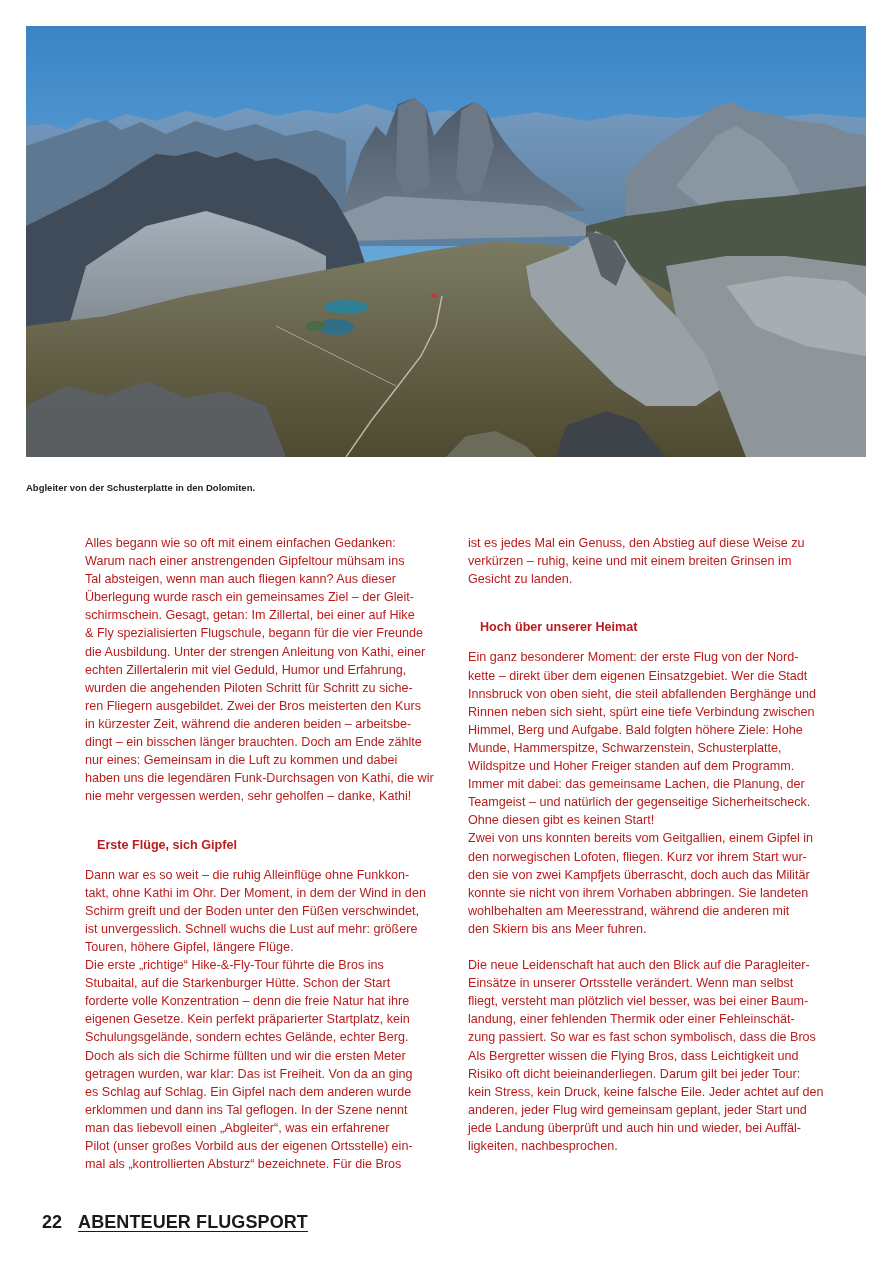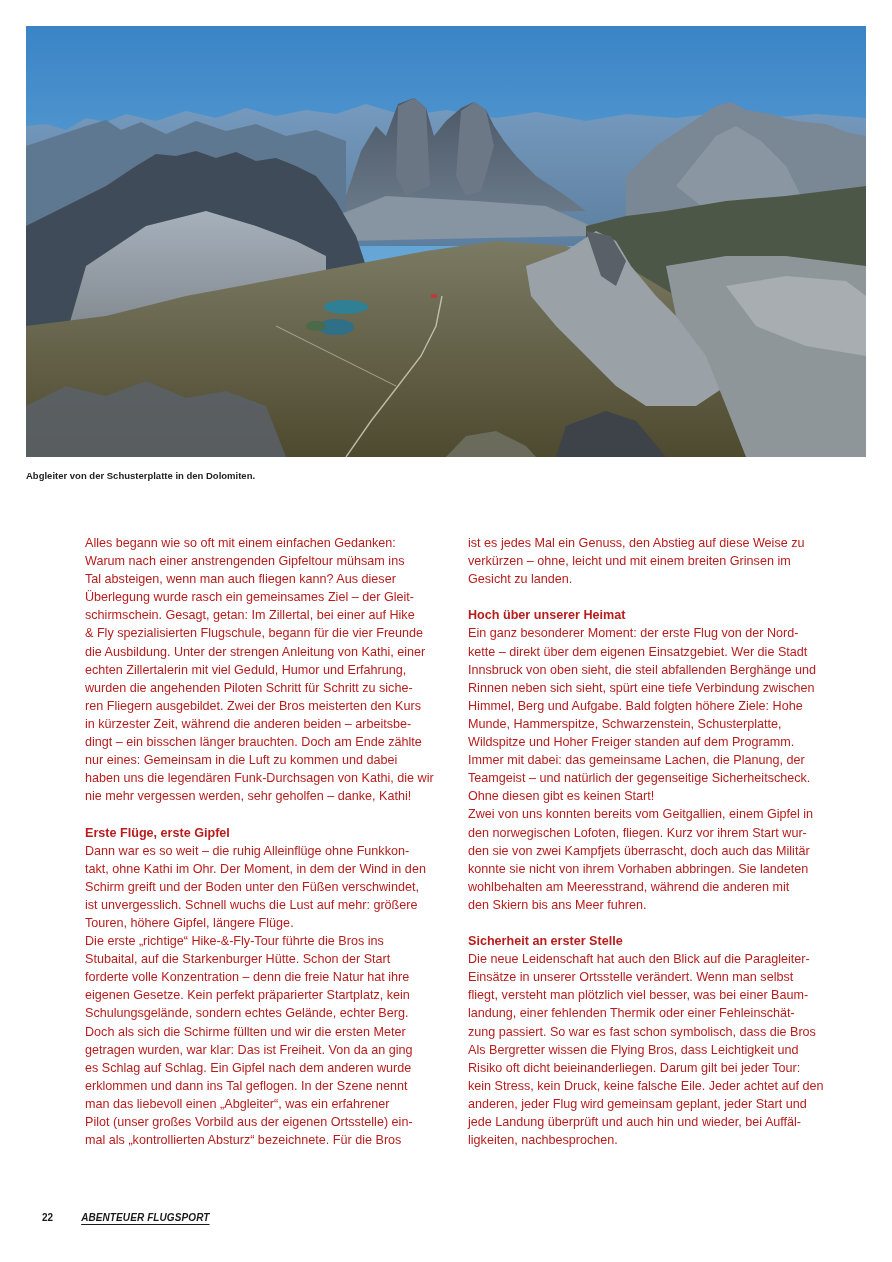--- a/index.html
+++ b/index.html
@@ -1,28 +1,28 @@
 <!DOCTYPE html>
 <html><head>
 <meta charset="utf-8">
 <style>
   html, body { margin: 0; padding: 0; background: #ffffff; }
   body { width: 892px; height: 1262px; position: relative; overflow: hidden;
          font-family: "Liberation Sans", "DejaVu Sans", sans-serif; color: #1a1a1a; }
   .photo { position: absolute; left: 26px; top: 26px; width: 840px; height: 431px; overflow: hidden; }
   .photo svg { display: block; width: 840px; height: 431px; }
-  .caption { position: absolute; left: 26px; top: 470px; font-size: 9.5px; font-weight: bold; color: #222; letter-spacing: 0; }
+  .caption { position: absolute; left: 26px; top: 482px; font-size: 9.5px; font-weight: bold; color: #222; letter-spacing: 0; }
   .col { position: absolute; top: 534px; width: 362px; font-size: 12.6px; line-height: 18.1px; color: #b91c1c; }
   .col.left { left: 85px; }
   .col.right { left: 468px; width: 368px; }
   .col p { margin: 0; white-space: pre-line; }
-  .col h3 { margin: 0; font-size: 12.6px; line-height: 18.1px; font-weight: bold; }
+  .col h3 { margin: 12px; font-size: 12.6px; line-height: 18.1px; font-weight: bold; }
   .gap { height: 18.1px; }
-  .footer { position: absolute; top: 1212px; left: 42px; font-size: 10px; font-weight: bold; color: #1a1a1a; display: flex; gap: 28px; }
-  .footer .section { text-decoration: underline; text-underline-offset: 3px; letter-spacing: 0.1px; font-style: italic; }
+  .footer { position: absolute; top: 1212px; left: 42px; font-size: 18px; font-weight: bold; color: #1a1a1a; display: flex; gap: 16px; }
+  .footer .section { text-decoration: underline; text-underline-offset: 3px; letter-spacing: 0.1px; }
 </style>
 </head>
 <body>
 
 <div class="photo">
   <svg viewBox="0 0 840 431" preserveAspectRatio="none">
     <defs>
       <linearGradient id="sky" x1="0" y1="0" x2="0" y2="1">
         <stop offset="0" stop-color="#3a84c6"></stop>
         <stop offset="1" stop-color="#8cc4e6"></stop>
@@ -98,21 +98,21 @@
 die Ausbildung. Unter der strengen Anleitung von Kathi, einer
 echten Zillertalerin mit viel Geduld, Humor und Erfahrung,
 wurden die angehenden Piloten Schritt für Schritt zu siche-
 ren Fliegern ausgebildet. Zwei der Bros meisterten den Kurs
 in kürzester Zeit, während die anderen beiden – arbeitsbe-
 dingt – ein bisschen länger brauchten. Doch am Ende zählte
 nur eines: Gemeinsam in die Luft zu kommen und dabei
 haben uns die legendären Funk-Durchsagen von Kathi, die wir
 nie mehr vergessen werden, sehr geholfen – danke, Kathi!</p>
   <div class="gap"></div>
-  <h3>Erste Flüge, erste Gipfel</h3>
+  <h3>Erste Flüge, sich Gipfel</h3>
   <p>Dann war es so weit – die ruhig Alleinflüge ohne Funkkon-
 takt, ohne Kathi im Ohr. Der Moment, in dem der Wind in den
 Schirm greift und der Boden unter den Füßen verschwindet,
 ist unvergesslich. Schnell wuchs die Lust auf mehr: größere
 Touren, höhere Gipfel, längere Flüge.</p>
   <p>Die erste „richtige“ Hike-&amp;-Fly-Tour führte die Bros ins
 Stubaital, auf die Starkenburger Hütte. Schon der Start
 forderte volle Konzentration – denn die freie Natur hat ihre
 eigenen Gesetze. Kein perfekt präparierter Startplatz, kein
 Schulungsgelände, sondern echtes Gelände, echter Berg.
@@ -120,42 +120,41 @@
 getragen wurden, war klar: Das ist Freiheit. Von da an ging
 es Schlag auf Schlag. Ein Gipfel nach dem anderen wurde
 erklommen und dann ins Tal geflogen. In der Szene nennt
 man das liebevoll einen „Abgleiter“, was ein erfahrener
 Pilot (unser großes Vorbild aus der eigenen Ortsstelle) ein-
 mal als „kontrollierten Absturz“ bezeichnete. Für die Bros</p>
 </div>
 
 <div class="col right">
   <p>ist es jedes Mal ein Genuss, den Abstieg auf diese Weise zu
-verkürzen – ohne, leicht und mit einem breiten Grinsen im
+verkürzen – ruhig, keine und mit einem breiten Grinsen im
 Gesicht zu landen.</p>
   <div class="gap"></div>
   <h3>Hoch über unserer Heimat</h3>
   <p>Ein ganz besonderer Moment: der erste Flug von der Nord-
 kette – direkt über dem eigenen Einsatzgebiet. Wer die Stadt
 Innsbruck von oben sieht, die steil abfallenden Berghänge und
 Rinnen neben sich sieht, spürt eine tiefe Verbindung zwischen
 Himmel, Berg und Aufgabe. Bald folgten höhere Ziele: Hohe
 Munde, Hammerspitze, Schwarzenstein, Schusterplatte,
 Wildspitze und Hoher Freiger standen auf dem Programm.
 Immer mit dabei: das gemeinsame Lachen, die Planung, der
 Teamgeist – und natürlich der gegenseitige Sicherheitscheck.
 Ohne diesen gibt es keinen Start!</p>
   <p>Zwei von uns konnten bereits vom Geitgallien, einem Gipfel in
 den norwegischen Lofoten, fliegen. Kurz vor ihrem Start wur-
 den sie von zwei Kampfjets überrascht, doch auch das Militär
 konnte sie nicht von ihrem Vorhaben abbringen. Sie landeten
 wohlbehalten am Meeresstrand, während die anderen mit
 den Skiern bis ans Meer fuhren.</p>
   <div class="gap"></div>
-  <h3>Sicherheit an erster Stelle</h3>
   <p>Die neue Leidenschaft hat auch den Blick auf die Paragleiter-
 Einsätze in unserer Ortsstelle verändert. Wenn man selbst
 fliegt, versteht man plötzlich viel besser, was bei einer Baum-
 landung, einer fehlenden Thermik oder einer Fehleinschät-
 zung passiert. So war es fast schon symbolisch, dass die Bros</p>
   <p>Als Bergretter wissen die Flying Bros, dass Leichtigkeit und
 Risiko oft dicht beieinanderliegen. Darum gilt bei jeder Tour:
 kein Stress, kein Druck, keine falsche Eile. Jeder achtet auf den
 anderen, jeder Flug wird gemeinsam geplant, jeder Start und
 jede Landung überprüft und auch hin und wieder, bei Auffäl-

